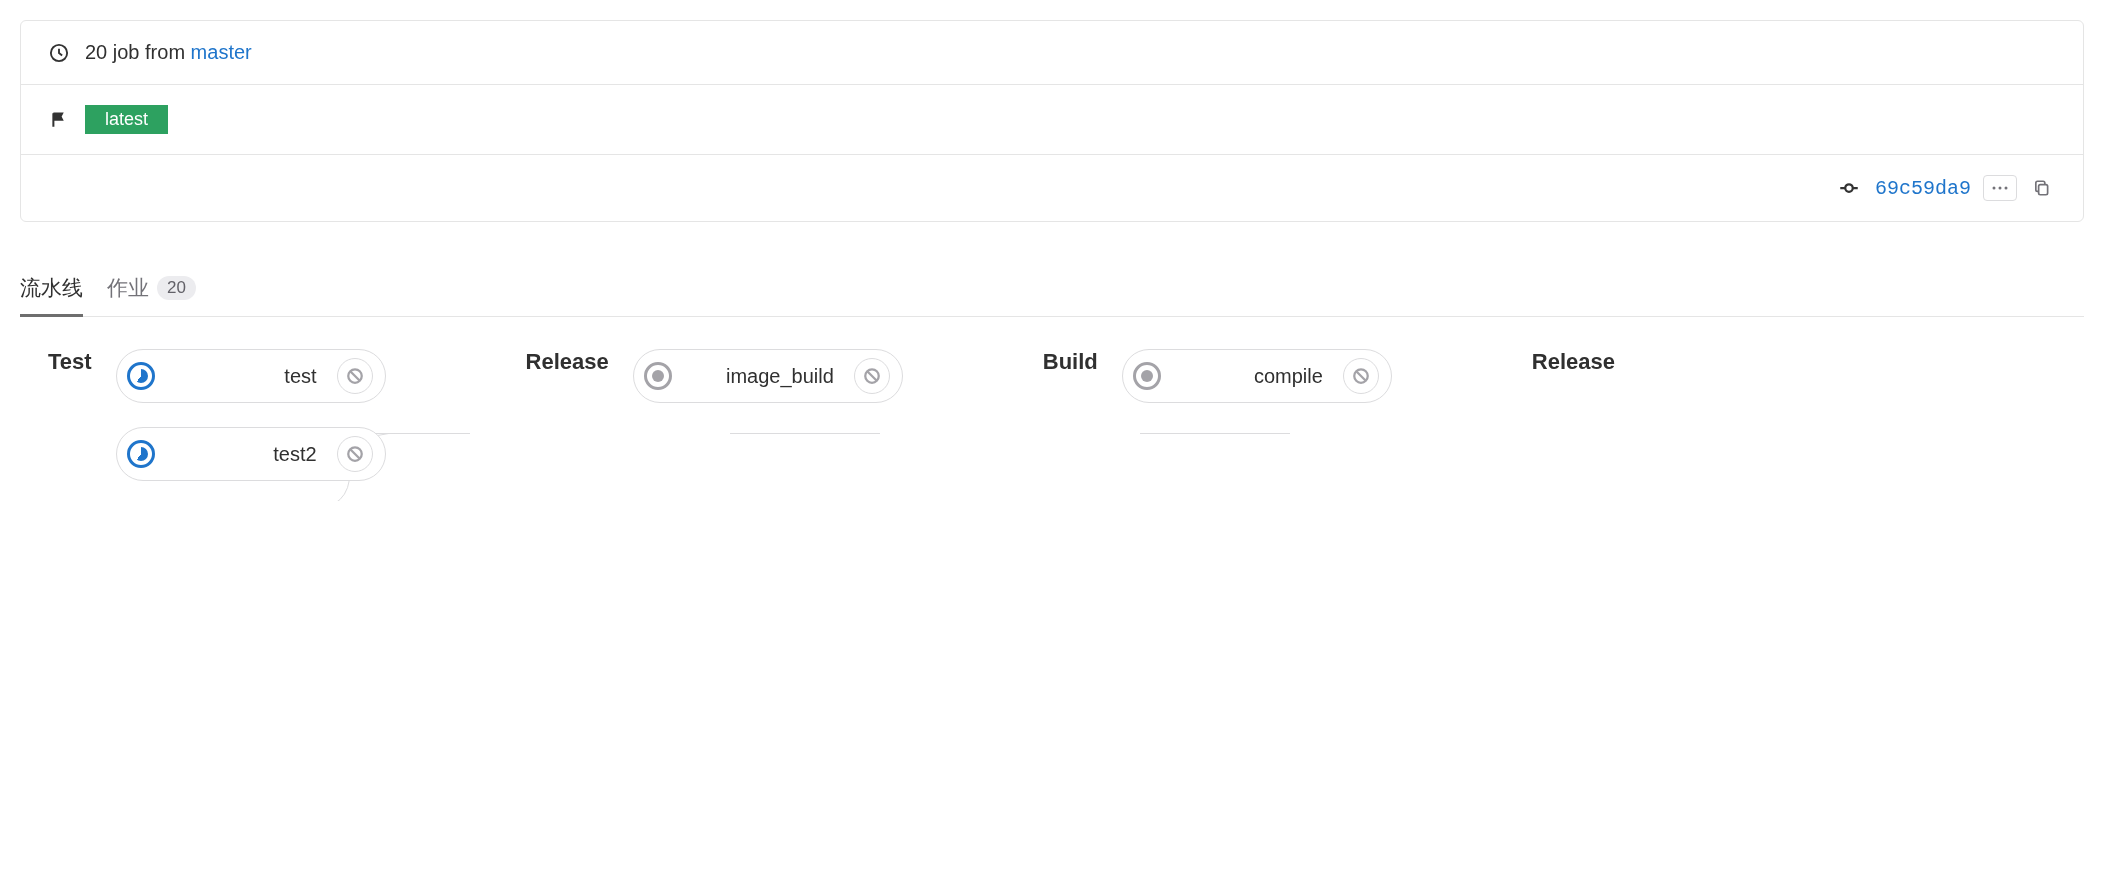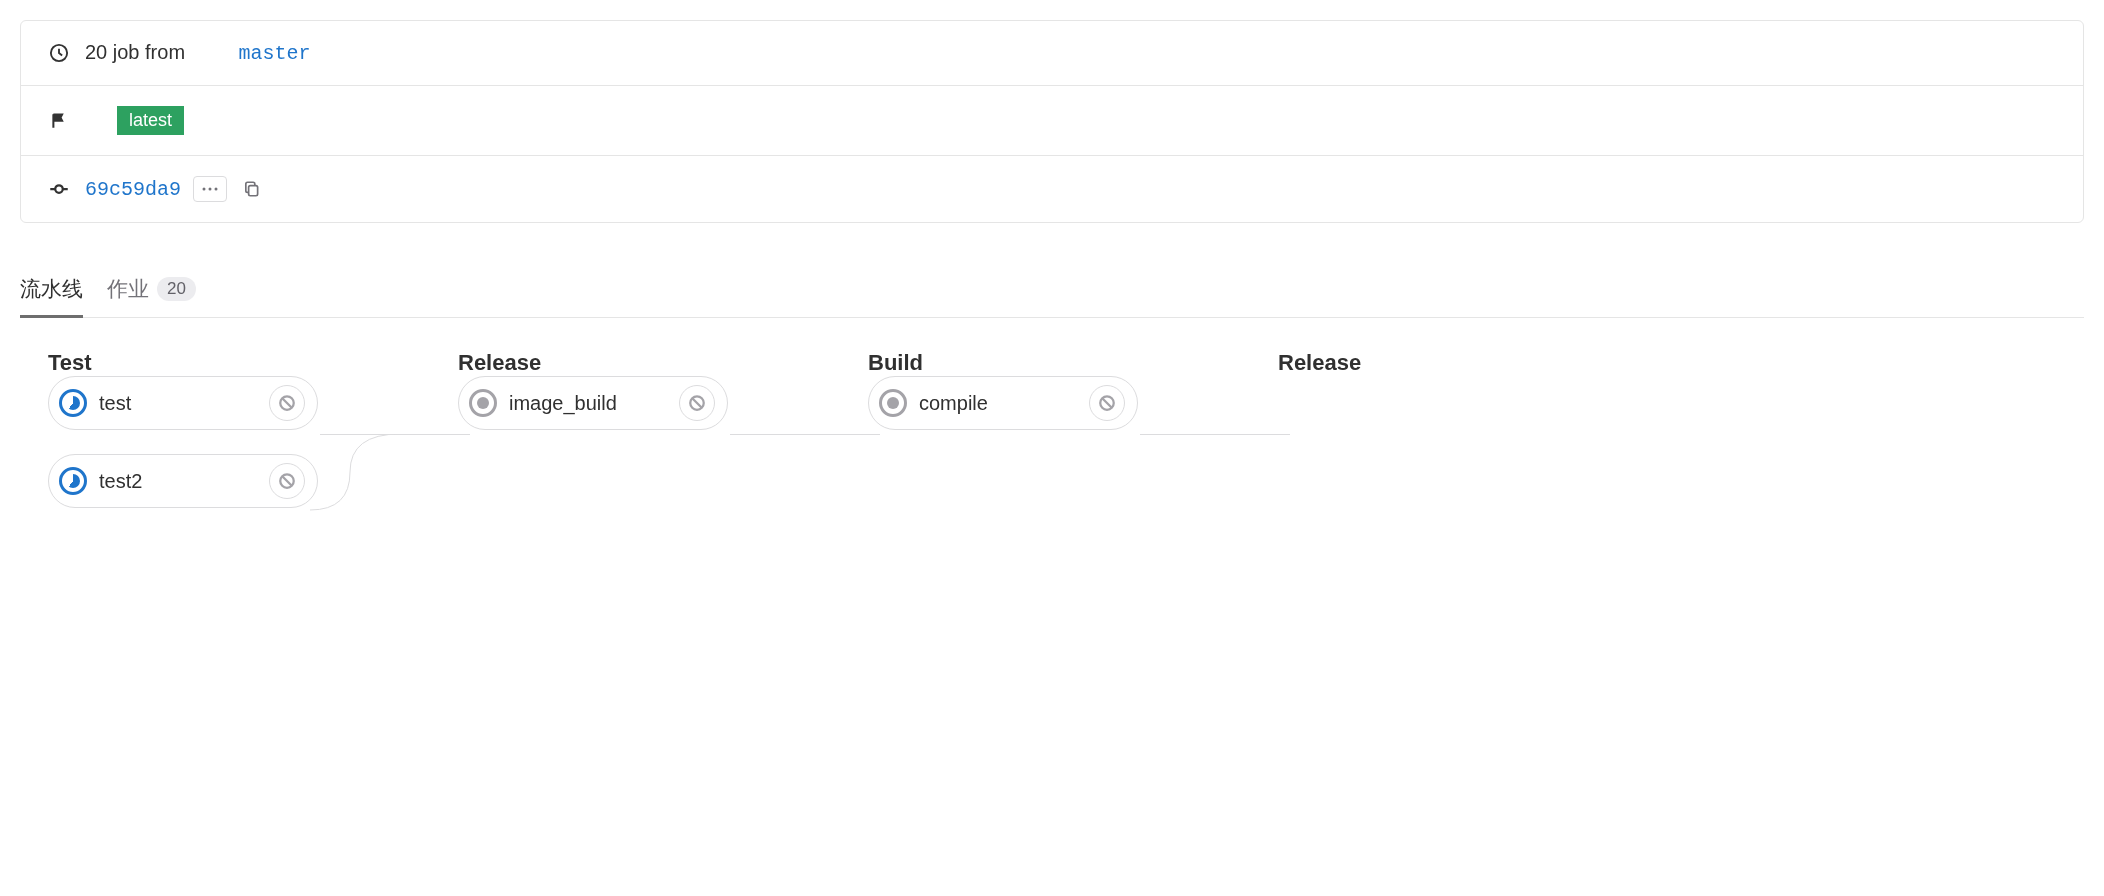--- a/index.html
+++ b/index.html
@@ -20,48 +20,47 @@
     }
     .info-row {
       padding: 20px 28px;
       border-bottom: 1px solid #e5e5e5;
       display: flex;
       align-items: center;
       gap: 16px;
     }
     .info-row:last-child {
       border-bottom: none;
+      justify-content: flex-end;
     }
     .icon-wrap {
       display: inline-flex;
       align-items: center;
       justify-content: center;
       width: 20px;
       height: 20px;
       color: #333;
     }
     .job-text {
       font-size: 20px;
       color: #303030;
     }
     .branch-link {
       color: #1f75cb;
-      font-family: Liberation Mono, monospace;
+      font-family: Liberation Sans, sans-serif;
       font-size: 20px;
       text-decoration: none;
-      margin-left: 48px;
     }
     .badge-latest {
       background: #2da160;
       color: #fff;
-      padding: 4px 12px;
+      padding: 4px 20px;
       border-radius: 0;
       font-size: 18px;
       font-weight: 400;
-      margin-left: 32px;
     }
     .commit-link {
       color: #1f75cb;
       font-family: "SFMono-Regular", Consolas, "Liberation Mono", Menlo, monospace;
       font-size: 20px;
       text-decoration: none;
     }
     .commit-actions {
       display: flex;
       align-items: center;
@@ -120,21 +119,23 @@
     }
     .stages {
       display: flex;
       gap: 140px;
       margin-top: 32px;
       padding-left: 28px;
       position: relative;
     }
     .stage {
       display: flex;
-      flex-direction: column;
+      flex-direction: row;
+      gap: 24px;
+      text-align: right;
     }
     .stage-title {
       font-size: 22px;
       font-weight: 600;
       color: #303030;
     }
     .jobs {
       display: flex;
       flex-direction: column;
       gap: 24px;

